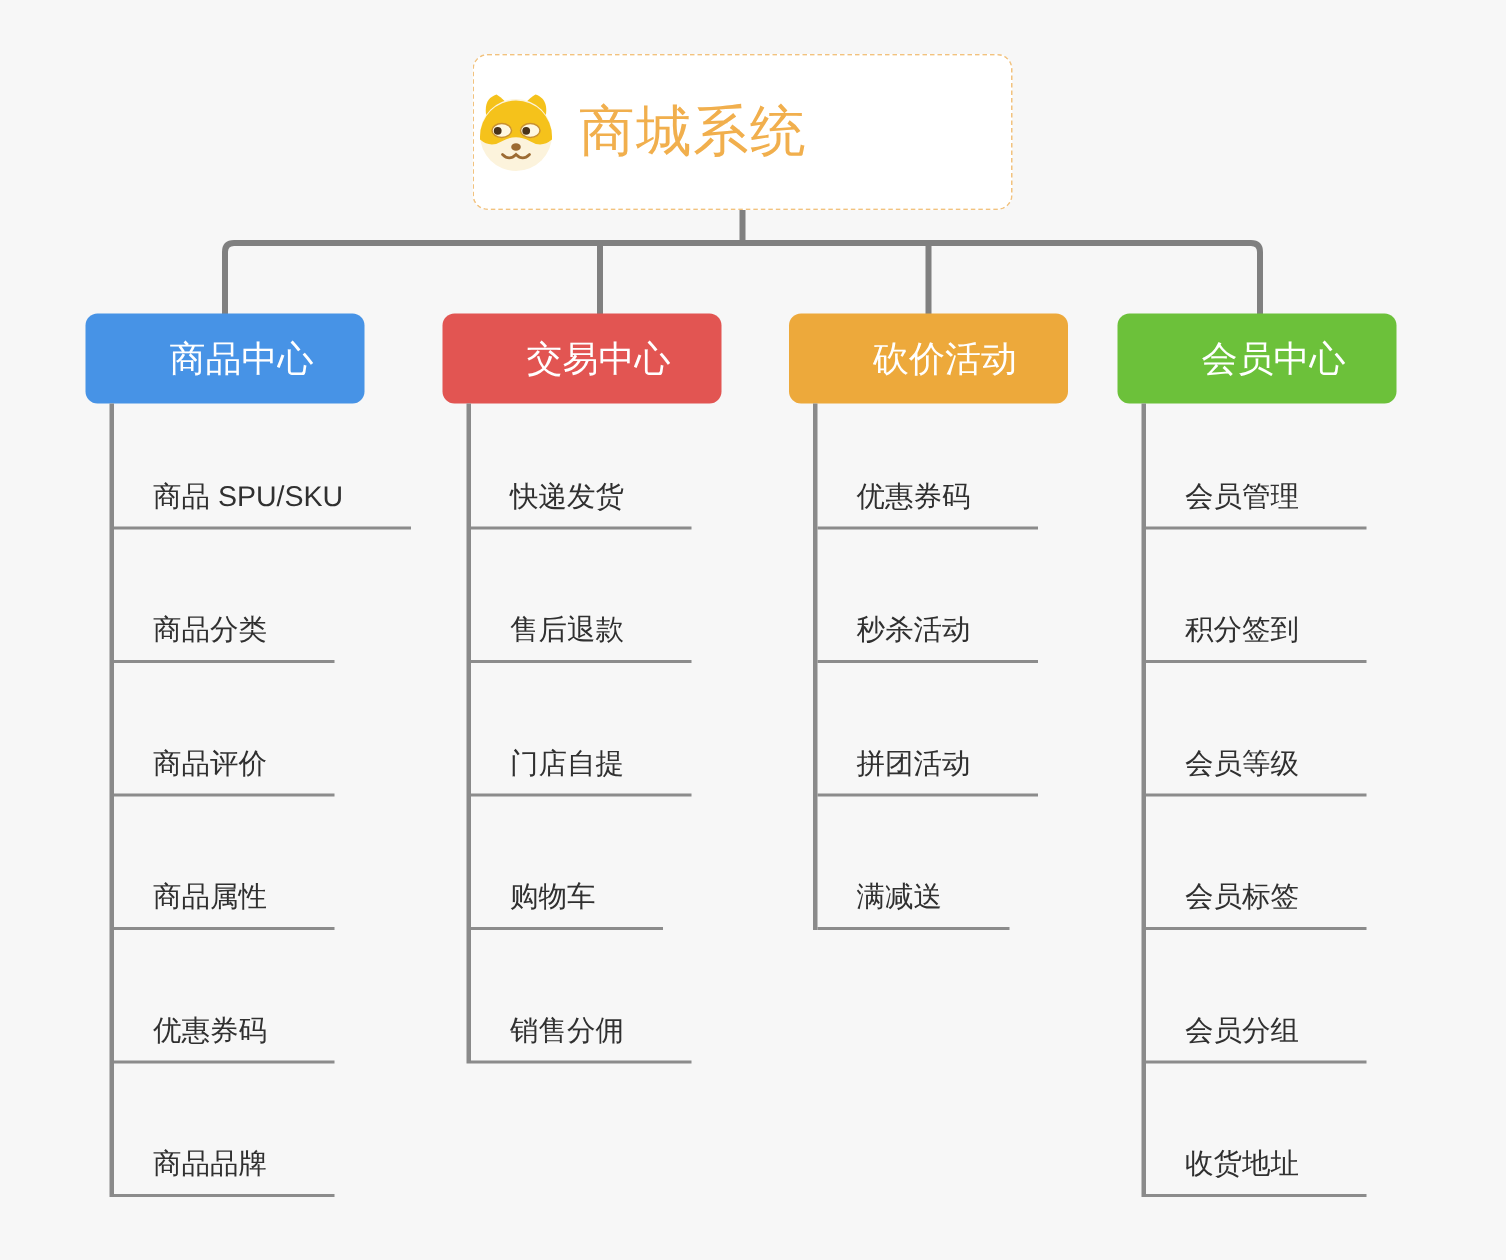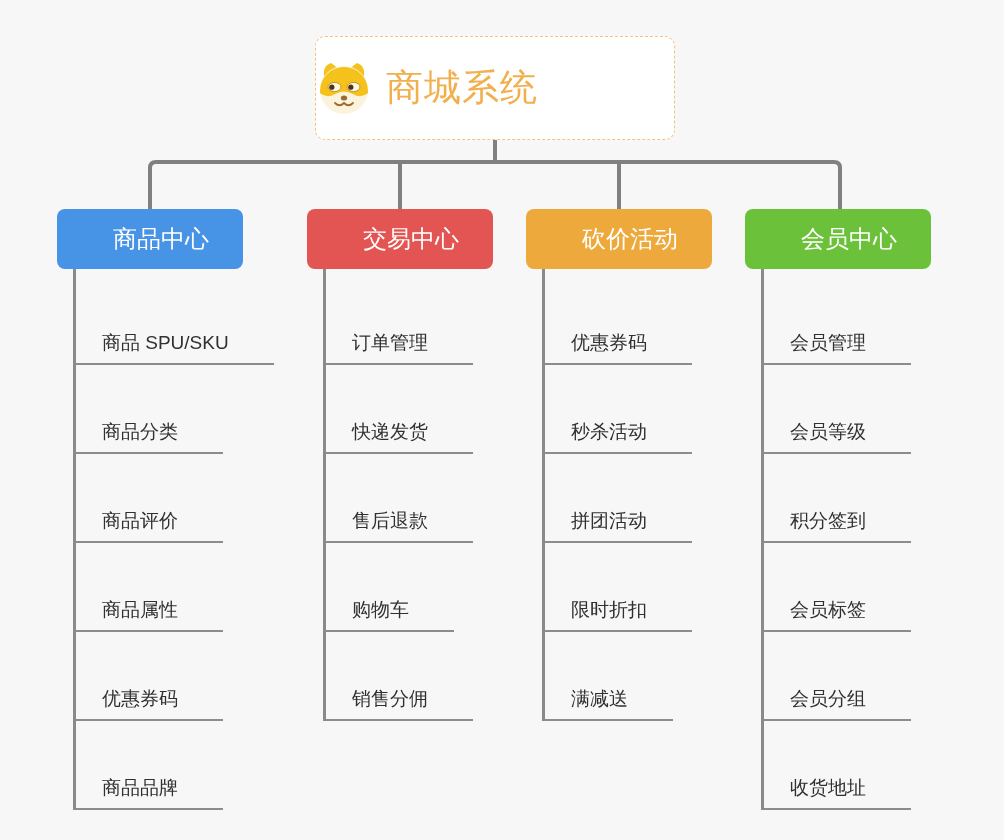--- a/index.html
+++ b/index.html
@@ -14,40 +14,40 @@
 
   .root-node{
     position:absolute;left:315px;top:36px;width:360px;height:104px;
     box-sizing:border-box;background:#FFFFFF;
     border:1px dashed #F2C27E;border-radius:10px;
     display:flex;align-items:center;justify-content:flex-start;gap:14px;
   }
   .root-title{font-size:37px;color:#F1AF4D;letter-spacing:1px;}
 
   .branch-col{position:absolute;top:209px;}
-  .col-1{left:57px}.col-2{left:307px}.col-3{left:526px}.col-4{left:745px}
+  .col-1{left:57px}.col-2{left:295px}.col-3{left:526px}.col-4{left:745px}
 
   .branch-header{
     width:186px;height:60px;border-radius:8px;
     display:flex;align-items:center;justify-content:center;
     color:#FFFFFF;font-size:24px;box-sizing:border-box;padding-left:22px;
   }
   .leaf-list{
     margin-left:16px;
     border-left:3px solid #8A8A8A;
     width:max-content;
   }
   .leaf{
     display:flex;align-items:flex-end;
     height:89px;width:fit-content;box-sizing:border-box;
     border-bottom:2px solid #8C8C8C;
     padding:0 45px 7px 26px;
     font-size:19px;color:#303030;white-space:nowrap;
   }
-  .leaf:first-child{height:96px;}
+  .leaf:first-child{height:84px;}
   .doge{width:56px;height:52px;flex:0 0 auto;}
 </style>
 </head>
 <body>
 
 <div class="stage">
 
   <svg class="connectors" width="1004" height="840">
     <path d="M495 140 L495 162
              M150 210 L150 168 Q150 162 156 162 L834 162 Q840 162 840 168 L840 210
@@ -79,44 +79,43 @@
       <div class="leaf">商品评价</div>
       <div class="leaf">商品属性</div>
       <div class="leaf">优惠券码</div>
       <div class="leaf">商品品牌</div>
     </div>
   </div>
 
   <div class="branch-col col-2">
     <div class="branch-header" style="background: rgb(226, 85, 82);">交易中心</div>
     <div class="leaf-list">
-      <div class="leaf">订单管理</div>
       <div class="leaf">快递发货</div>
       <div class="leaf">售后退款</div>
+      <div class="leaf">门店自提</div>
       <div class="leaf">购物车</div>
       <div class="leaf">销售分佣</div>
     </div>
   </div>
 
   <div class="branch-col col-3">
     <div class="branch-header" style="background: rgb(237, 169, 59);">砍价活动</div>
     <div class="leaf-list">
       <div class="leaf">优惠券码</div>
       <div class="leaf">秒杀活动</div>
       <div class="leaf">拼团活动</div>
-      <div class="leaf">限时折扣</div>
       <div class="leaf">满减送</div>
     </div>
   </div>
 
   <div class="branch-col col-4">
     <div class="branch-header" style="background: rgb(108, 193, 58);">会员中心</div>
     <div class="leaf-list">
       <div class="leaf">会员管理</div>
+      <div class="leaf">积分签到</div>
       <div class="leaf">会员等级</div>
-      <div class="leaf">积分签到</div>
       <div class="leaf">会员标签</div>
       <div class="leaf">会员分组</div>
       <div class="leaf">收货地址</div>
     </div>
   </div>
 
 </div>
 
 </body></html>

